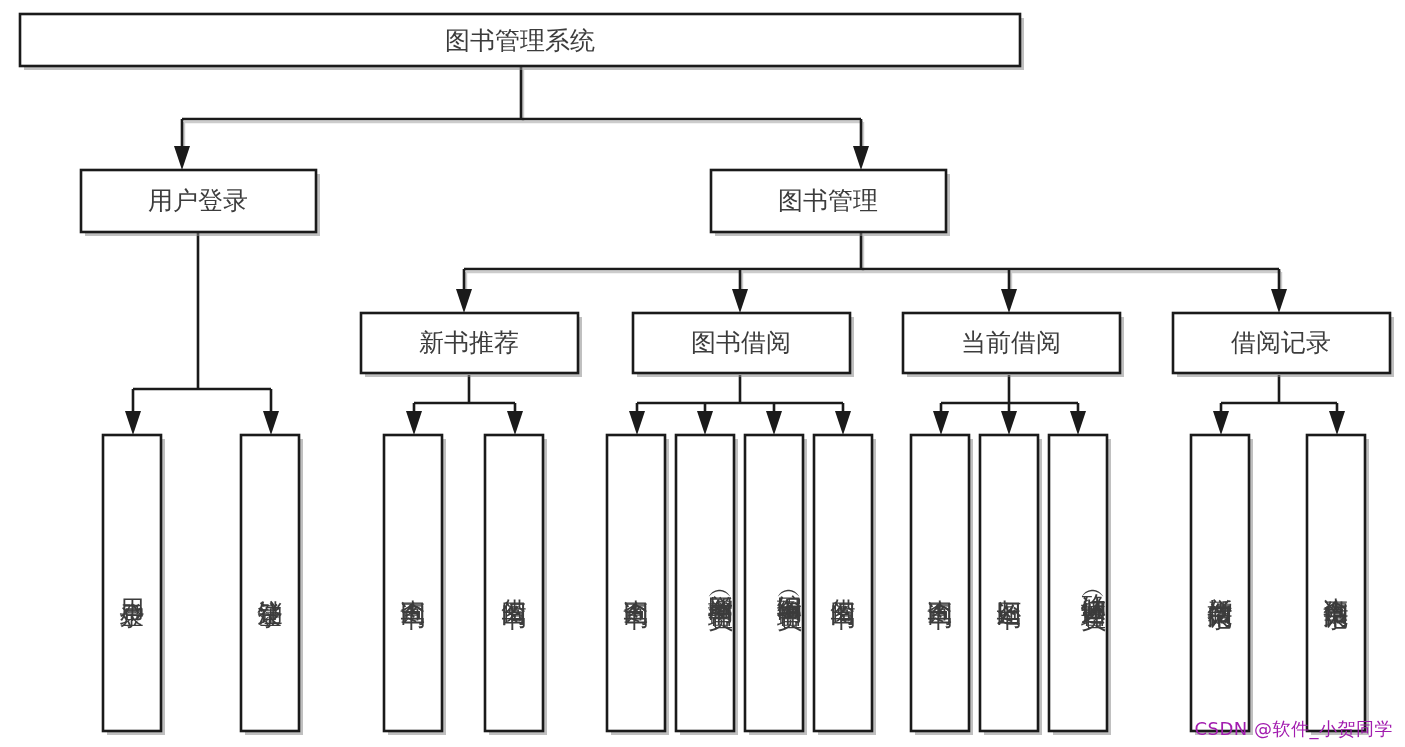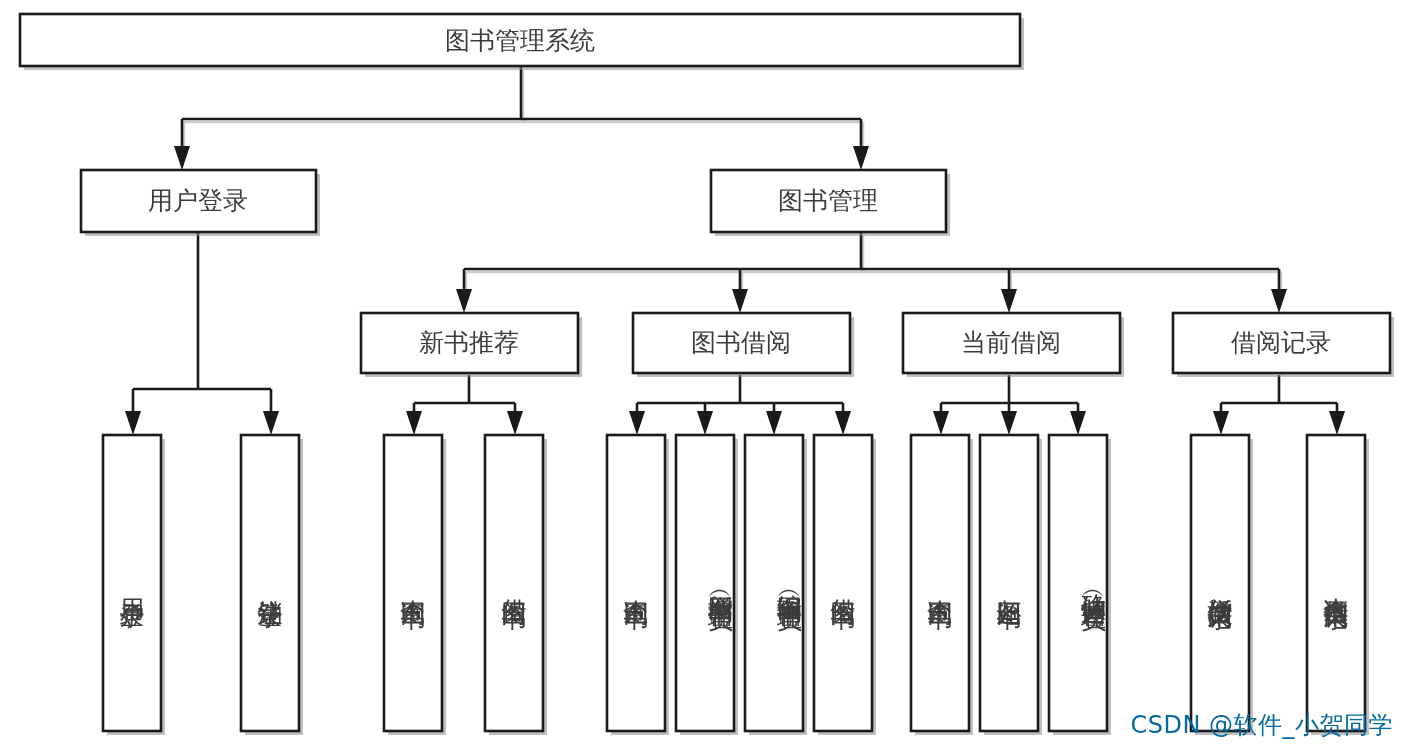--- a/index.html
+++ b/index.html
@@ -70,22 +70,22 @@
     color: #3c3c3c;
     letter-spacing: 2px;
     white-space: nowrap;
     pointer-events: none;
   }
   .watermark {
     position: absolute;
     right: 12px;
     bottom: 6px;
     font-family: "DejaVu Sans", "Liberation Sans", sans-serif;
-    font-size: 24px;
-    color: #0369a1;
+    font-size: 18px;
+    color: #a21caf;
     letter-spacing: 0.5px;
     white-space: nowrap;
   }
 </style>
 </head>
 <body>
 
 <div id="diagram-root">
 
   <svg id="flow" viewBox="0 0 1405 747">

